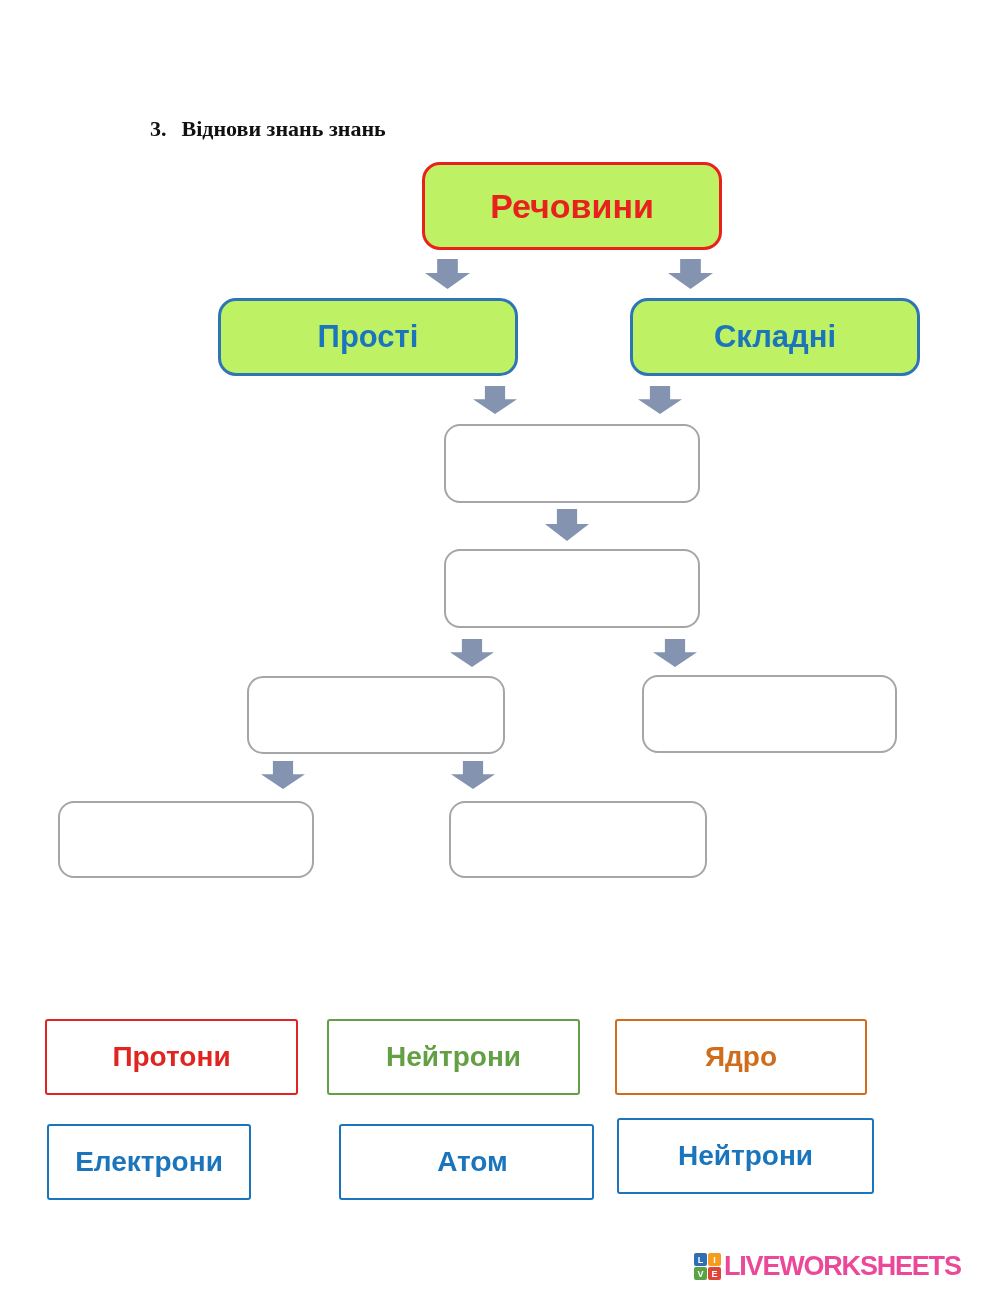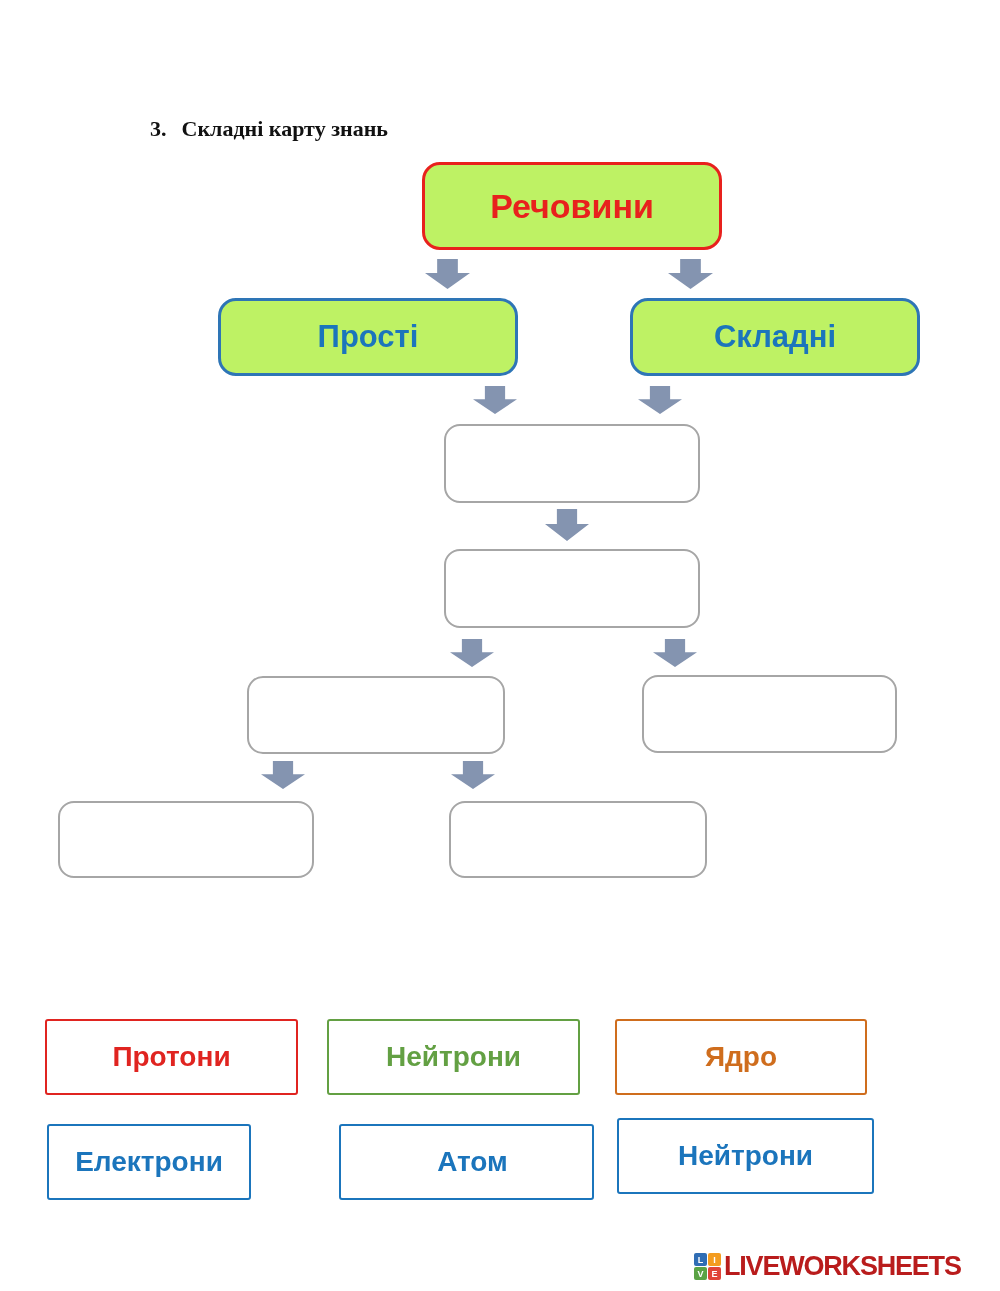--- a/index.html
+++ b/index.html
@@ -46,21 +46,21 @@
   .logo-text{
     font-weight:bold;font-size:27px;letter-spacing:-1.2px;white-space:nowrap;
   }
 </style>
 </head>
 <body>
 
 <div class="page">
 
   <div class="title">
-    <span class="num">3.</span><span>Складні карту знань</span>
+    <span class="num">3.</span><span>Віднови знань знань</span>
   </div>
 
   <div class="box node-root" style="left:422px;top:162px;width:300px;height:88px;">Речовини</div>
 
   <div class="arrow" style="left:425px;top:259px;width:45px;height:30px;"></div>
   <div class="arrow" style="left:668px;top:259px;width:45px;height:30px;"></div>
 
   <div class="box node-branch" style="left:218px;top:298px;width:300px;height:78px;">Прості</div>
   <div class="box node-branch" style="left:630px;top:298px;width:290px;height:78px;">Складні</div>
 
@@ -93,16 +93,16 @@
   <div class="box chip" style="left: 339px; top: 1124px; width: 255px; height: 76px; color: rgb(27, 117, 188); border-color: rgb(27, 117, 188); padding-left: 12px;">Атом</div>
   <div class="box chip" style="left: 617px; top: 1118px; width: 257px; height: 76px; color: rgb(27, 117, 188); border-color: rgb(27, 117, 188);">Нейтрони</div>
 
   <div class="logo">
     <div class="logo-grid">
       <span class="logo-sq" style="background-color: rgb(47, 109, 180);">L</span>
       <span class="logo-sq" style="background-color: rgb(243, 156, 31);">I</span>
       <span class="logo-sq" style="background-color: rgb(90, 163, 69);">V</span>
       <span class="logo-sq" style="background-color: rgb(224, 68, 56);">E</span>
     </div>
-    <span class="logo-text" style="color: #b91c1c; border-color: rgb(29, 58, 102);">LIVEWORKSHEETS</span>
+    <span class="logo-text" style="color: #ec4899; border-color: rgb(29, 58, 102);">LIVEWORKSHEETS</span>
   </div>
 
 </div>
 
 </body></html>

